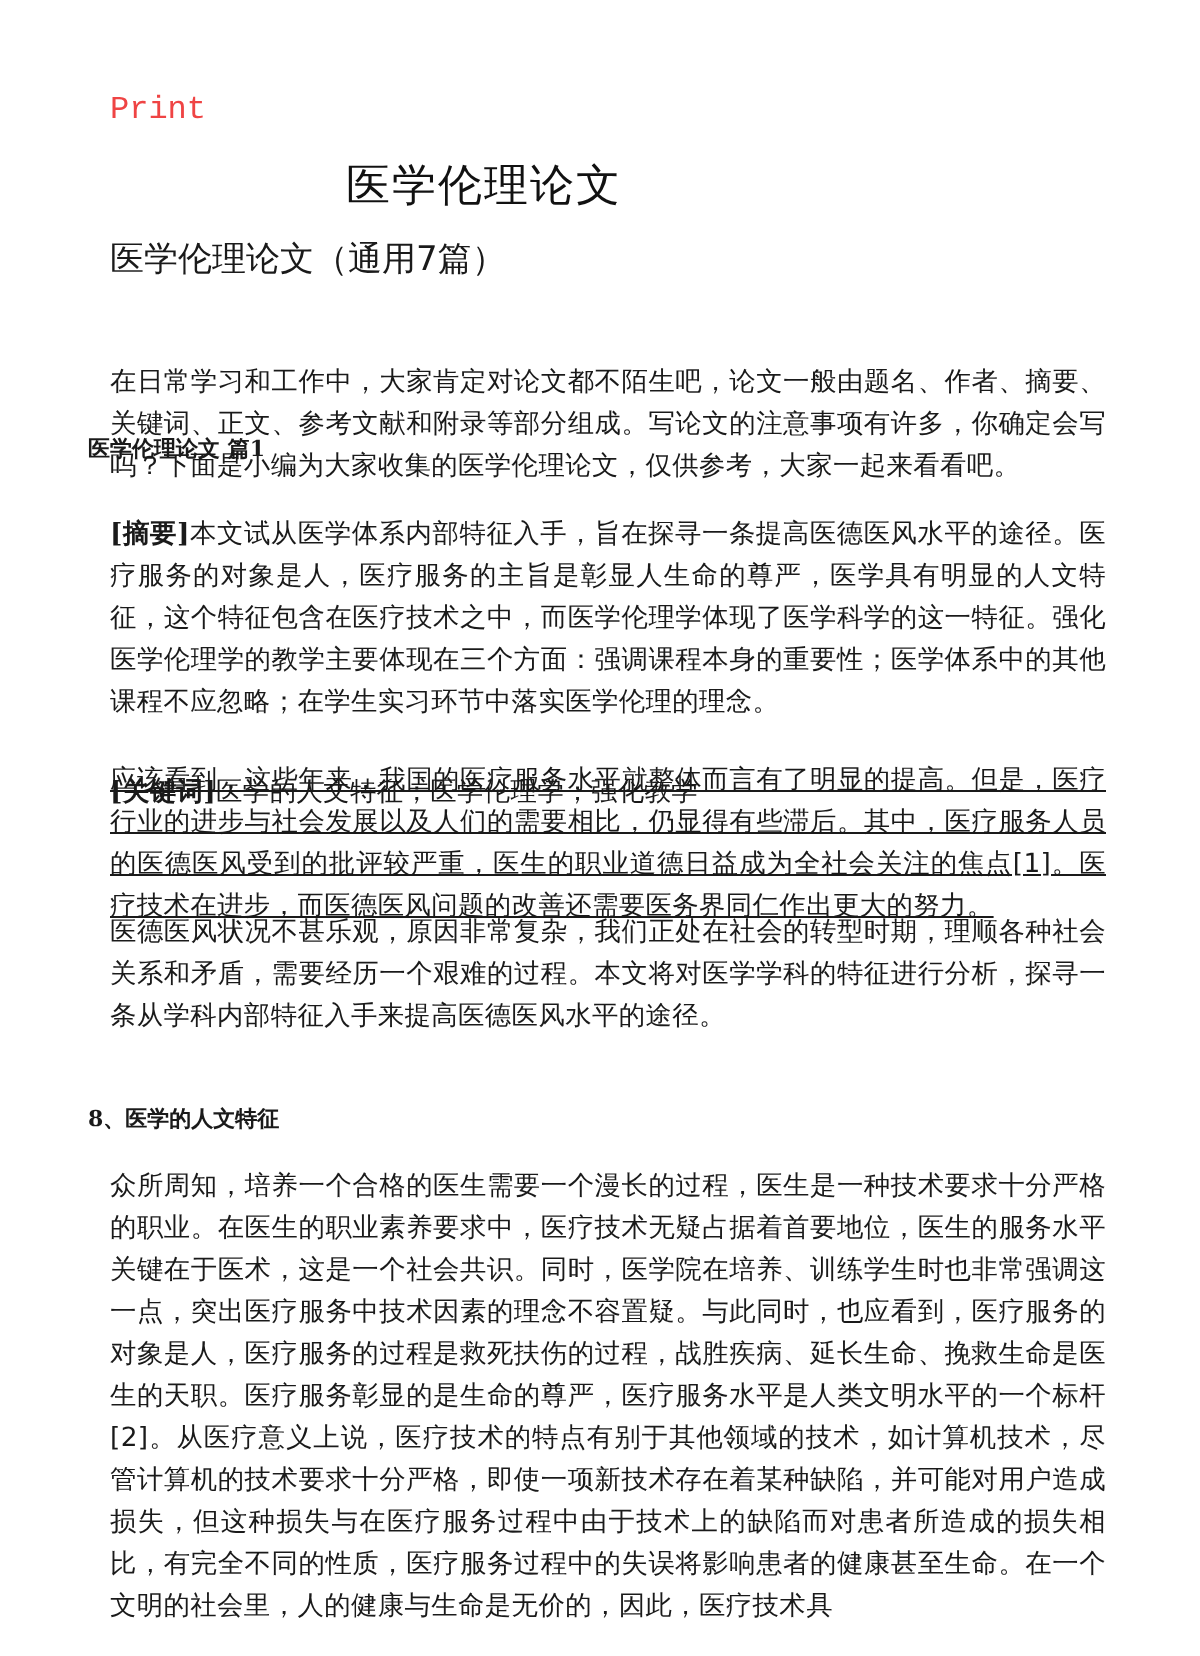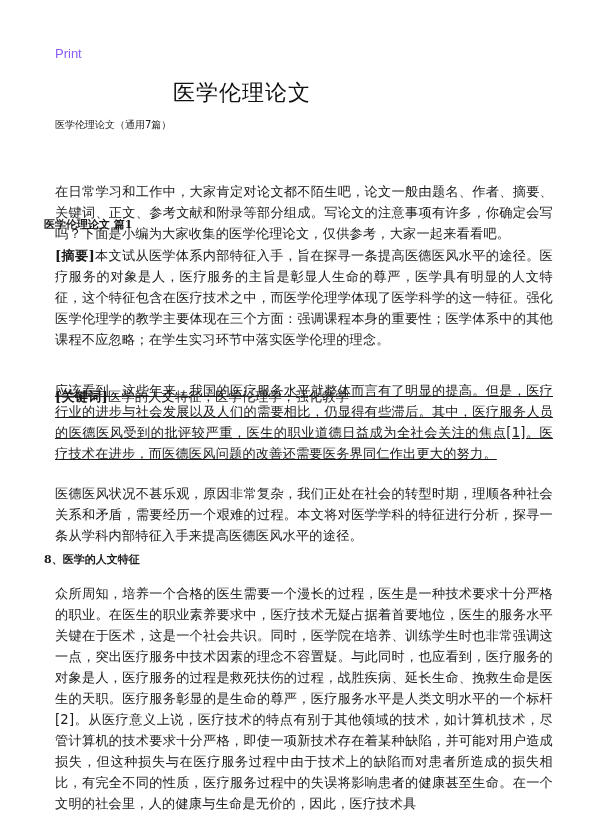--- a/index.html
+++ b/index.html
@@ -2,27 +2,27 @@
 <html><head>
   <meta charset="utf-8">
   <style>
     html, body { margin: 0; padding: 0; background: #ffffff; }
     body {
       width: 600px; height: 828px; overflow: hidden; position: relative;
       font-family: "DejaVu Sans", sans-serif; color: #1a1a1a;
     }
     .print-link {
       position: absolute; left: 55px; top: 46px;
-      font-family: Liberation Sans, sans-serif; font-size: 13px; color: #8b5cf6;
+      font-family: Liberation Mono, monospace; font-size: 16px; color: #ef4444;
     }
     .title {
       position: absolute; left: 0; width: 484px; top: 78px; text-align: center;
       font-size: 22px; color: #111; letter-spacing: 1px;
     }
-    .subtitle { position: absolute; left: 55px; top: 118px; font-size: 10px; }
+    .subtitle { position: absolute; left: 55px; top: 118px; font-size: 17px; }
     .para {
       position: absolute; left: 55px; width: 498px;
       font-size: 13.2px; line-height: 21px; letter-spacing: 0.2px;
       text-align: justify; word-break: break-all;
     }
     .heading {
       position: absolute; left: 44px; font-size: 11px; font-weight: bold;
       font-family: "DejaVu Serif", serif;
     }
     .bold { font-weight: bold; font-family: "DejaVu Serif", serif; }
@@ -31,27 +31,27 @@
 <body>
 
 <div class="print-link">Print</div>
 <div class="title">医学伦理论文</div>
 <div class="subtitle">医学伦理论文（通用7篇）</div>
 
 <div class="para" style="top:149px;margin-top:32px;">在日常学习和工作中，大家肯定对论文都不陌生吧，论文一般由题名、作者、摘要、关键词、正文、参考文献和附录等部分组成。写论文的注意事项有许多，你确定会写吗？下面是小编为大家收集的医学伦理论文，仅供参考，大家一起来看看吧。</div>
 
 <div class="heading" style="top:217px;">医学伦理论文 篇1</div>
 
-<div class="para" style="top:245px;">
+<div class="para" style="top:257px;">
   <span class="bold">[摘要]</span><span>本文试从医学体系内部特征入手，旨在探寻一条提高医德医风水平的途径。医疗服务的对象是人，医疗服务的主旨是彰显人生命的尊严，医学具有明显的人文特征，这个特征包含在医疗技术之中，而医学伦理学体现了医学科学的这一特征。强化医学伦理学的教学主要体现在三个方面：强调课程本身的重要性；医学体系中的其他课程不应忽略；在学生实习环节中落实医学伦理的理念。</span>
 </div>
 
 <div class="para" style="top:346px;margin-top:40px;">
   <span class="bold">[关键词]</span><span>医学的人文特征；医学伦理学；强化教学</span>
 </div>
 
 <div class="para" style="top:380px;text-decoration:underline;">应该看到，这些年来，我国的医疗服务水平就整体而言有了明显的提高。但是，医疗行业的进步与社会发展以及人们的需要相比，仍显得有些滞后。其中，医疗服务人员的医德医风受到的批评较严重，医生的职业道德日益成为全社会关注的焦点[1]。医疗技术在进步，而医德医风问题的改善还需要医务界同仁作出更大的努力。</div>
 
-<div class="para" style="top:484px;font-family:Liberation Mono, monospace;">医德医风状况不甚乐观，原因非常复杂，我们正处在社会的转型时期，理顺各种社会关系和矛盾，需要经历一个艰难的过程。本文将对医学学科的特征进行分析，探寻一条从学科内部特征入手来提高医德医风水平的途径。</div>
+<div class="para" style="top:456px;">医德医风状况不甚乐观，原因非常复杂，我们正处在社会的转型时期，理顺各种社会关系和矛盾，需要经历一个艰难的过程。本文将对医学学科的特征进行分析，探寻一条从学科内部特征入手来提高医德医风水平的途径。</div>
 
 <div class="heading" style="top:552px;">8、医学的人文特征</div>
 
 <div class="para" style="top:583px;">众所周知，培养一个合格的医生需要一个漫长的过程，医生是一种技术要求十分严格的职业。在医生的职业素养要求中，医疗技术无疑占据着首要地位，医生的服务水平关键在于医术，这是一个社会共识。同时，医学院在培养、训练学生时也非常强调这一点，突出医疗服务中技术因素的理念不容置疑。与此同时，也应看到，医疗服务的对象是人，医疗服务的过程是救死扶伤的过程，战胜疾病、延长生命、挽救生命是医生的天职。医疗服务彰显的是生命的尊严，医疗服务水平是人类文明水平的一个标杆[2]。从医疗意义上说，医疗技术的特点有别于其他领域的技术，如计算机技术，尽管计算机的技术要求十分严格，即使一项新技术存在着某种缺陷，并可能对用户造成损失，但这种损失与在医疗服务过程中由于技术上的缺陷而对患者所造成的损失相比，有完全不同的性质，医疗服务过程中的失误将影响患者的健康甚至生命。在一个文明的社会里，人的健康与生命是无价的，因此，医疗技术具</div>
 
 </body></html>

